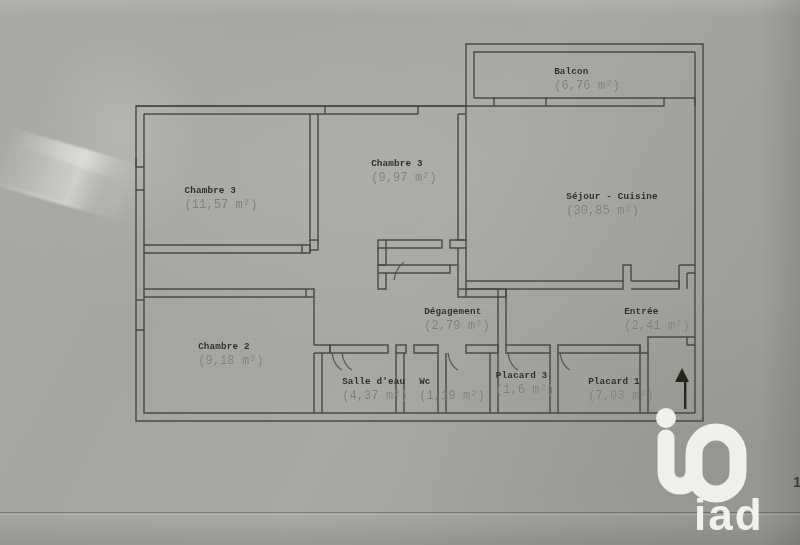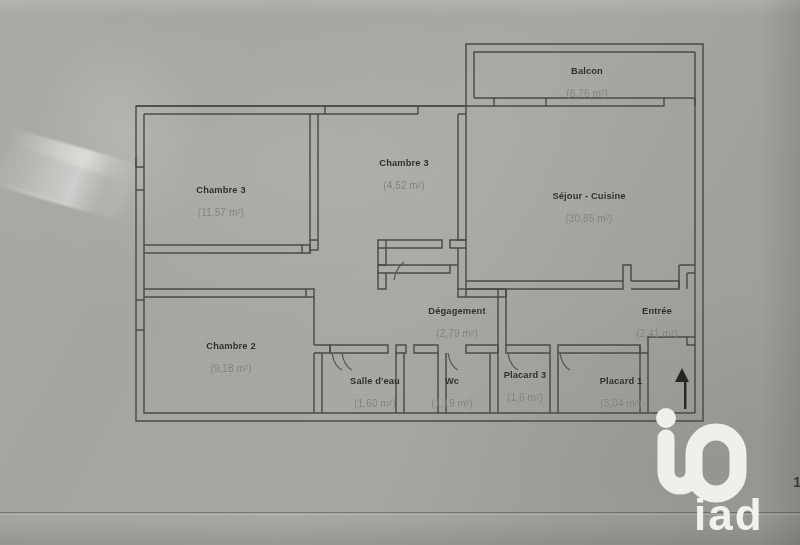--- a/index.html
+++ b/index.html
@@ -52,28 +52,29 @@
   .sheet-line2{position:absolute;left:0;bottom:30px;width:800px;height:1px;
     background:rgba(255,255,255,.18);}
 
   
   #plan{position:absolute;left:0;top:0;width:800px;height:545px;}
   #plan .wall{fill:none;stroke:#4a4a47;stroke-width:1.45;stroke-linejoin:miter;}
   #plan .wall-thin{fill:none;stroke:#55554f;stroke-width:1.25;}
   #plan .arrow{fill:#26261f;stroke:none;}
 
   .lbl{
-    position:absolute;text-align:center;
+    position:absolute;
     color:#2c2c28;font-size:9.3px;font-weight:700;
     letter-spacing:.15px;white-space:nowrap;
     text-shadow:0 0 1px rgba(255,255,255,.18);
+    font-family:Liberation Mono, monospace;
   }
   .lbl .area{
-    display:block;margin-top:12px;
-    font-weight:400;font-size:10px;color:#7e7e79;
+    display:block;margin-top:2px;
+    font-weight:400;font-size:12px;color:#7e7e79;
     letter-spacing:.1px;
   }
   .lbl.center{transform:translateX(-50%);}
 
   
   #logo{position:absolute;right:12px;bottom:8px;width:150px;height:135px;}
   #logo .mark{fill:none;stroke:#efefeb;stroke-width:17;stroke-linecap:round;}
   #logo .dot{fill:#efefeb;}
   #logo .word{fill:#f1f1ed;font-family:"Liberation Sans",sans-serif;font-weight:700;font-size:44px;letter-spacing:2px;}
   #page-num{
@@ -197,29 +198,29 @@
     </g>
   </svg>
 
   <div class="lbl center" style="left:221px;top:185px;">
     <span>Chambre 3</span>
     <span class="area">(11,57 m²)</span>
   </div>
 
   <div class="lbl center" style="left:404px;top:158px;">
     <span>Chambre 3</span>
-    <span class="area">(4,52 m²)</span>
+    <span class="area">(9,97 m²)</span>
   </div>
 
   <div class="lbl center" style="left:587px;top:66px;">
     <span>Balcon</span>
     <span class="area">(6,76 m²)</span>
   </div>
 
-  <div class="lbl center" style="left:589px;top:191px;">
+  <div class="lbl center" style="left:612px;top:191px;">
     <span>Séjour - Cuisine</span>
     <span class="area">(30,85 m²)</span>
   </div>
 
   <div class="lbl center" style="left:231px;top:341px;">
     <span>Chambre 2</span>
     <span class="area">(9,18 m²)</span>
   </div>
 
   <div class="lbl center" style="left:457px;top:306px;">
@@ -227,36 +228,36 @@
     <span class="area">(2,79 m²)</span>
   </div>
 
   <div class="lbl center" style="left:657px;top:306px;">
     <span>Entrée</span>
     <span class="area">(2,41 m²)</span>
   </div>
 
   <div class="lbl center" style="left:375px;top:376px;">
     <span>Salle d'eau</span>
-    <span class="area">(1,60 m²)</span>
+    <span class="area">(4,37 m²)</span>
   </div>
 
   <div class="lbl center" style="left:452px;top:376px;">
     <span>Wc</span>
     <span class="area">(1,19 m²)</span>
   </div>
 
   <div class="lbl center" style="left:525px;top:370px;">
     <span>Placard 3</span>
     <span class="area">(1,6 m²)</span>
   </div>
 
   <div class="lbl center" style="left:621px;top:376px;">
     <span>Placard 1</span>
-    <span class="area">(3,04 m²)</span>
+    <span class="area">(7,03 m²)</span>
   </div>
 
   <svg id="logo" viewBox="0 0 150 135">
 
     <circle class="dot" cx="28" cy="16" r="10"></circle>
     <path class="mark" d="M28,36 L28,70 A14,14 0 0 0 56,70 L56,52 A22,22 0 0 1 100,52 L100,70 A22,22 0 0 1 56,70"></path>
     <text class="word" x="56" y="128">iad</text>
   </svg>
 
   <div id="page-num">1</div>

